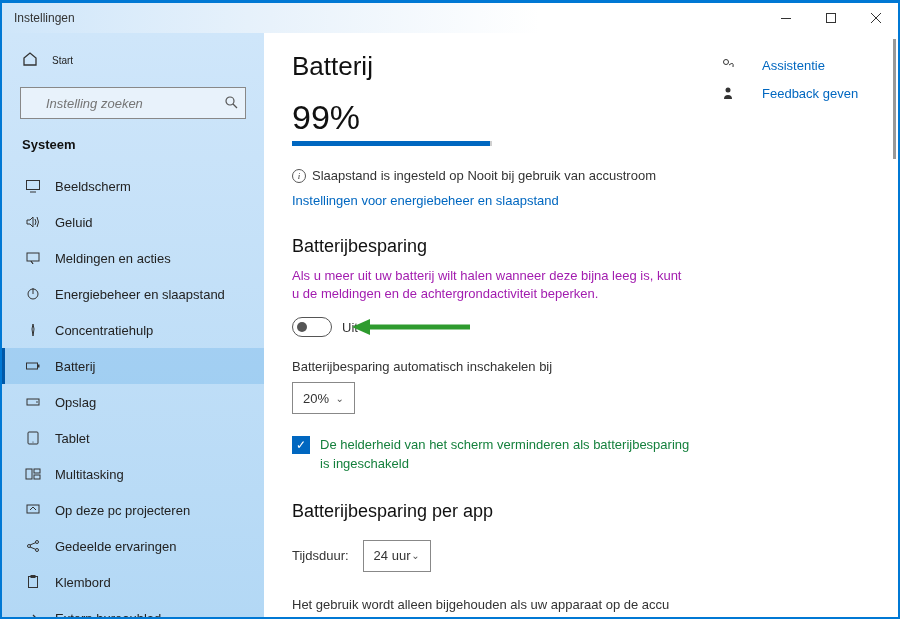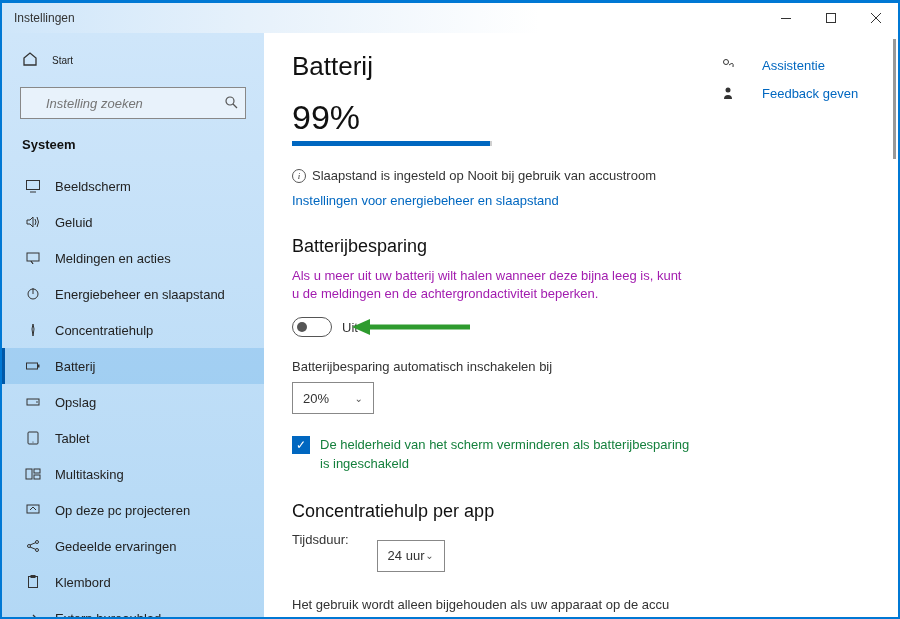--- a/index.html
+++ b/index.html
@@ -26,21 +26,21 @@
 .info-ic{width:14px;height:14px;border:1px solid #555;border-radius:50%;display:flex;align-items:center;justify-content:center;font-size:9px;font-style:italic;font-family:serif}
 .link{color:#0067c0;font-size:13px;cursor:pointer}
 .section-h{font-size:18px;font-weight:400;color:#111;margin:28px 0 10px}
 .desc{font-size:13px;color:#a21caf;line-height:1.4;max-width:390px}
 .toggle-row{display:flex;align-items:center;gap:10px;margin:14px 0;position:relative}
 .toggle{width:40px;height:20px;border:1px solid #555;border-radius:10px;position:relative;background:#fff}
 .knob{width:10px;height:10px;border-radius:50%;background:#555;position:absolute;top:4px;left:4px}
 .toggle-lbl{font-size:13px;color:#333}
 .arrow{position:absolute;left:60px;top:50%;transform:translateY(-50%)}
 .field-lbl{font-size:13px;color:#333;margin-top:22px}
-.select{margin-top:8px;width:82px;height:32px;border:1px solid #888;display:flex;align-items:center;justify-content:space-between;padding:0 10px;font-size:13px;color:#333}
+.select{margin-top:8px;width:63px;height:32px;border:1px solid #888;display:flex;align-items:center;justify-content:space-between;padding:0 10px;font-size:13px;color:#333}
 .chev{font-size:10px;color:#555}
 .check-row{display:flex;gap:10px;margin-top:22px;max-width:400px}
 .checkbox{width:18px;height:18px;background:#0067c0;display:flex;align-items:center;justify-content:center;color:#fff;font-size:12px;flex-shrink:0}
 .check-lbl{font-size:13px;color:#15803d;line-height:1.4}
 .aside{position:absolute;right:28px;top:24px;width:150px}
 .aside-item{display:flex;align-items:center;gap:26px;margin-bottom:12px}
 .aside-ic{width:16px;height:16px;color:#333;display:flex;align-items:center;justify-content:center;font-size:14px}
 .scrollbar{position:absolute;right:2px;top:6px;width:3px;height:120px;background:#999}
 </style>
 </head>
@@ -264,22 +264,22 @@
     <div class="select">
       <span>20%</span>
       <span class="chev">⌄</span>
     </div>
 
     <div class="check-row">
       <div class="checkbox">✓</div>
       <div class="check-lbl">De helderheid van het scherm verminderen als batterijbesparing is ingeschakeld</div>
     </div>
 
-    <div class="section-h">Concentratiehulp per app</div>
-    <div style="display:flex;align-items:flex-start;gap:20px;margin-top:4px">
+    <div class="section-h">Batterijbesparing per app</div>
+    <div style="display:flex;align-items:center;gap:6px;margin-top:4px">
       <span class="field-lbl" style="margin:0">Tijdsduur:</span>
       <div class="select" style="margin:8px;width:68px">
         <span>24 uur</span>
         <span class="chev">⌄</span>
       </div>
     </div>
     <div class="desc" style="color:#333;margin-top:16px">Het gebruik wordt alleen bijgehouden als uw apparaat op de accu werkt, niet als het is aangesloten op netstroom. Tijdens de geselecteerde periode is de accu niet gebruikt door apps.</div>
   </div>
 </div>
 

